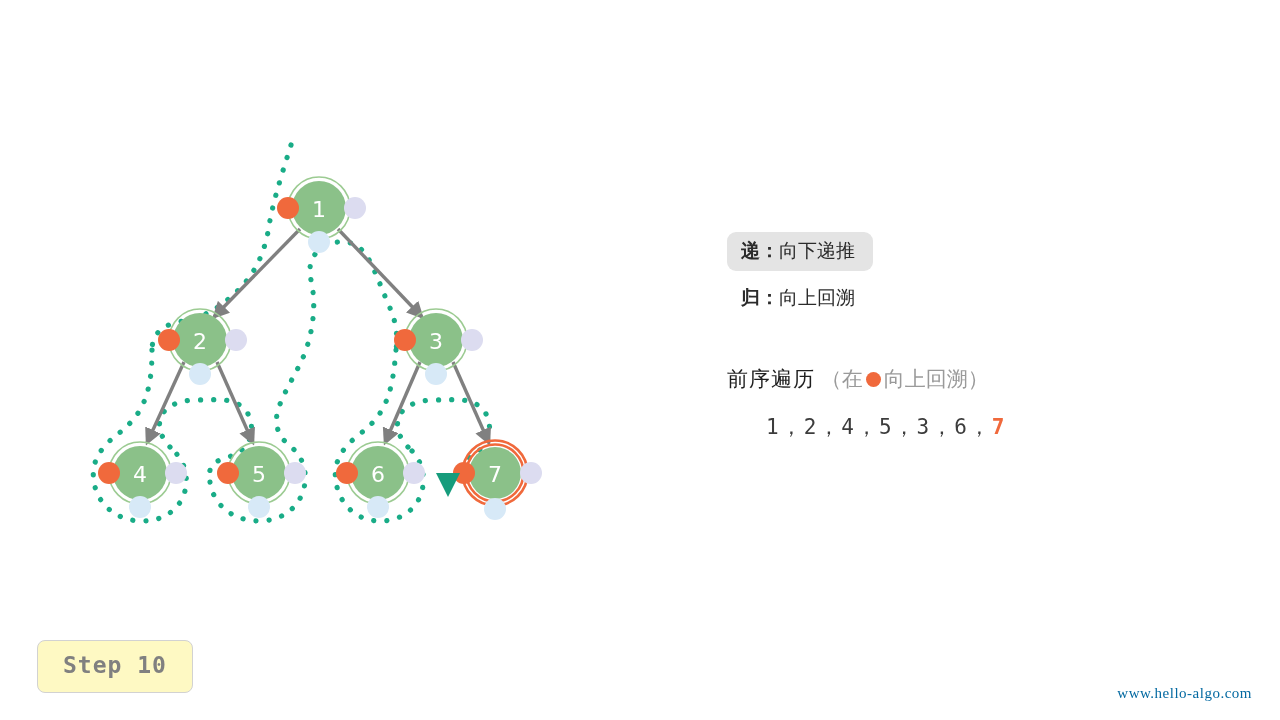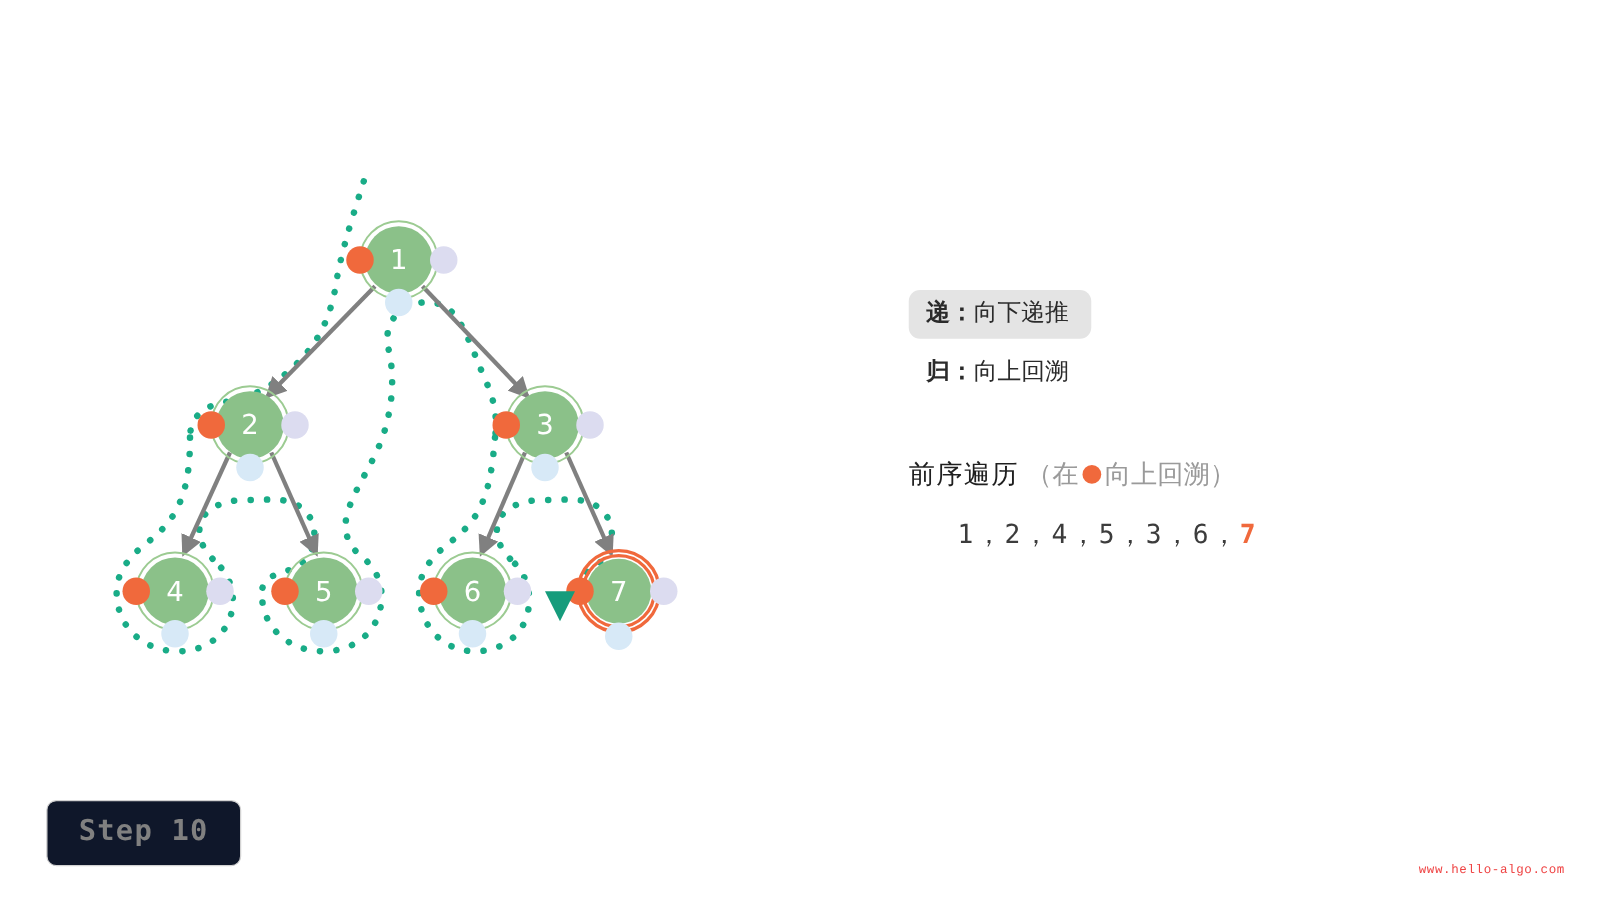--- a/index.html
+++ b/index.html
@@ -108,37 +108,37 @@
   }
 
   
   .step-badge {
     position: absolute;
     left: 37px;
     top: 640px;
     padding: 13px 25px 15px 25px;
     border: 1px solid #d2d2d2;
     border-radius: 8px;
-    background: #0f172a;
+    background: #fef9c3;
     font-family: "DejaVu Sans Mono", "Liberation Mono", monospace;
     font-size: 23px;
     font-weight: bold;
     color: #808080;
     letter-spacing: 1px;
     line-height: 1;
   }
 
   
   .watermark {
     position: absolute;
     right: 28px;
     bottom: 18px;
-    font-family: Liberation Mono, monospace;
-    font-size: 10px;
-    color: #ef4444;
+    font-family: Liberation Serif, serif;
+    font-size: 15px;
+    color: #0369a1;
     letter-spacing: 0.5px;
   }
 </style>
 </head>
 <body>
 
 <div id="stage">
 
   <svg class="tree-canvas" viewBox="0 0 1280 720">
     <defs>

